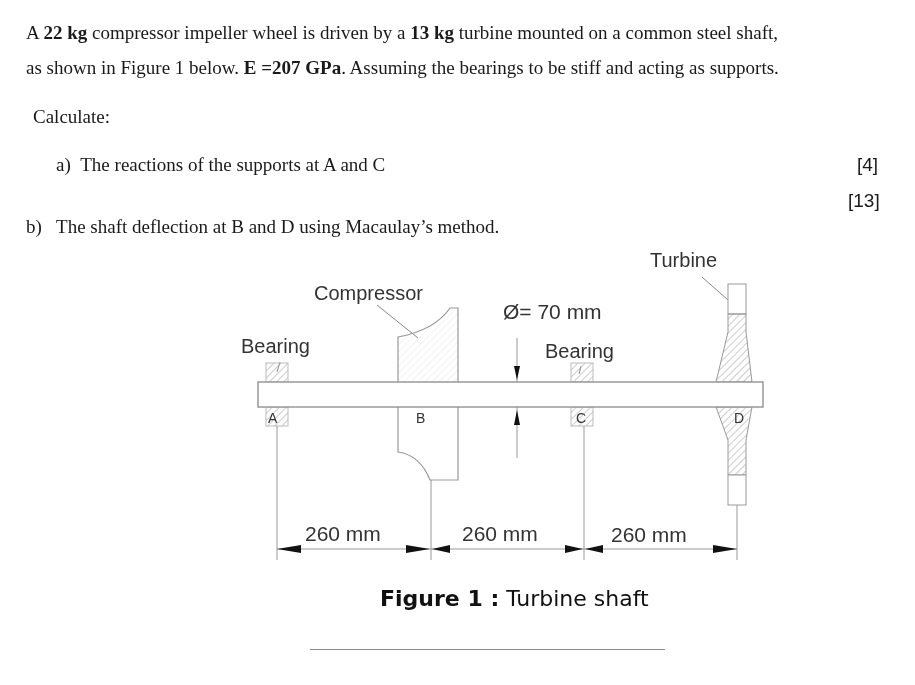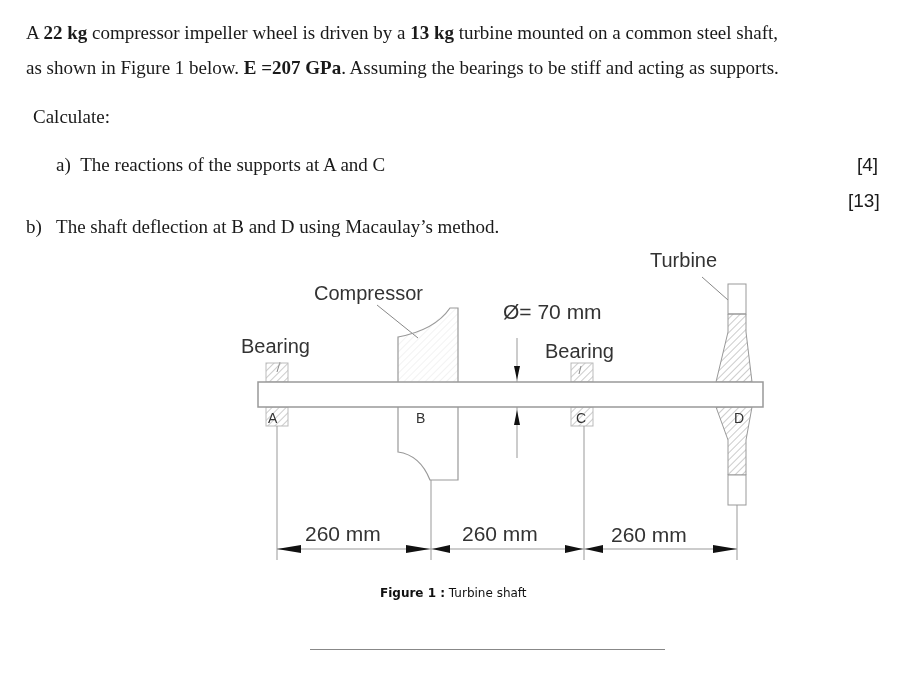--- a/index.html
+++ b/index.html
@@ -1,21 +1,21 @@
 <!DOCTYPE html>
 <html><head>
 <meta charset="utf-8">
 <style>
   html,body{margin:0;padding:0;background:#fff;}
   body{width:915px;height:685px;position:relative;overflow:hidden;font-family:"Liberation Sans",sans-serif;color:#1a1a1a;}
   .line{position:absolute;font-size:19px;white-space:nowrap;font-family:Liberation Serif, serif;}
   .mark{position:absolute;font-size:19px;}
   svg{position:absolute;left:0;top:0;}
   svg text{font-family:"Liberation Sans",sans-serif;fill:#333;}
-  .caption{position:absolute;left:380px;top:586px;font-size:12px;font-family:"DejaVu Sans",sans-serif;color:#111;}
+  .caption{position:absolute;left:380px;top:586px;font-size:22px;font-family:"DejaVu Sans",sans-serif;color:#111;}
   .rule{position:absolute;left:310px;top:649px;width:355px;height:1px;background:#888;}
 </style>
 </head>
 <body>
 
 <div class="line" style="left:26px;top:22px;">
   <span>A </span><b>22 kg</b><span> compressor impeller wheel is driven by a </span><b>13 kg</b><span> turbine mounted on a common steel shaft,</span>
 </div>
 <div class="line" style="left:26px;top:57px;text-align:right;">
   <span>as shown in Figure 1 below. </span><b>E =207 GPa</b><span>. Assuming the bearings to be stiff and acting as supports.</span>

